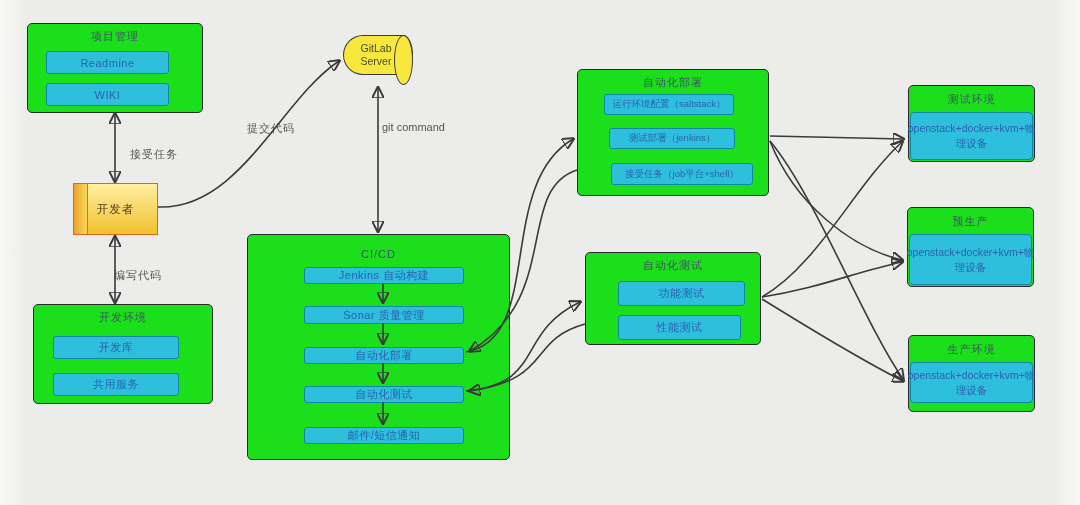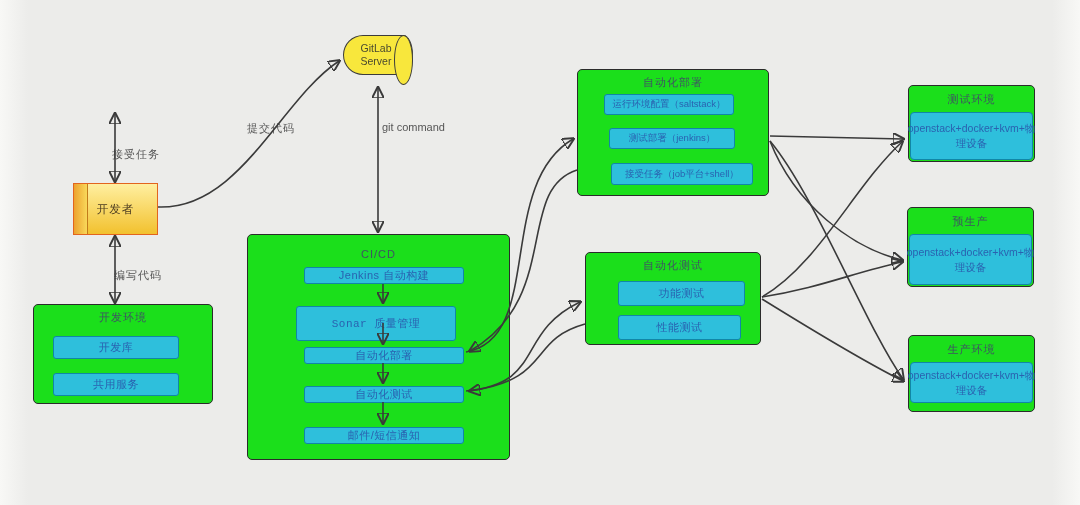--- a/index.html
+++ b/index.html
@@ -66,21 +66,21 @@
   }
   .cyl .lbl{
     position:absolute;left:10px;top:0;width:46px;height:100%;
     display:flex;align-items:center;justify-content:center;text-align:center;
     font-size:10.5px;color:#4a4a30;line-height:1.25;z-index:3;
   }
   
   .cicd{left:247px;top:234px;width:263px;height:226px;}
   .cicd .box-title{padding-top:13px;}
   .cicd .i1{left:56px;top:32px;width:160px;height:17px;}
-  .cicd .i2{left:48px;top:71px;width:160px;height:35px;font-family:Liberation Mono, monospace;}
+  .cicd .i2{left:56px;top:71px;width:160px;height:18px;}
   .cicd .i3{left:56px;top:112px;width:160px;height:17px;}
   .cicd .i4{left:56px;top:151px;width:160px;height:17px;}
   .cicd .i5{left:56px;top:192px;width:160px;height:17px;}
   
   .ad{left:577px;top:69px;width:192px;height:127px;}
   .ad .i1{left:26px;top:24px;width:130px;height:21px;}
   .ad .i2{left:31px;top:58px;width:126px;height:21px;}
   .ad .i3{left:33px;top:93px;width:142px;height:22px;}
   
   .at{left:585px;top:252px;width:176px;height:93px;}
@@ -127,20 +127,25 @@
     <path d="M466,391 C545,384 515,333 580,302" marker-end="url(#ah)"></path>
     <path d="M585,324 C527,340 553,379 470,391" marker-end="url(#ah)"></path>
     <path d="M770,136 L903,139" marker-end="url(#ah)"></path>
     <path d="M770,141 C795,205 852,248 902,260" marker-end="url(#ah)"></path>
     <path d="M770,141 C815,195 865,325 903,379" marker-end="url(#ah)"></path>
     <path d="M762,297 C818,265 855,185 902,142" marker-end="url(#ah)"></path>
     <path d="M762,297 C820,288 855,272 902,262" marker-end="url(#ah)"></path>
     <path d="M762,299 C812,330 865,362 903,381" marker-end="url(#ah)"></path>
   </svg>
 
+  <div class="gbox pm">
+    <div class="box-title">项目管理</div>
+    <div class="citem i1">Readmine</div>
+    <div class="citem i2">WIKI</div>
+  </div>
 
   <div class="dev">
     <span>开发者</span>
   </div>
 
   <div class="gbox de">
     <div class="box-title">开发环境</div>
     <div class="citem i1">开发库</div>
     <div class="citem i2">共用服务</div>
   </div>
@@ -179,18 +184,18 @@
   </div>
   <div class="env env2">
     <div class="box-title">预生产</div>
     <div class="ebody">openstack+docker+kvm+物理设备</div>
   </div>
   <div class="env env3">
     <div class="box-title">生产环境</div>
     <div class="ebody">openstack+docker+kvm+物理设备</div>
   </div>
 
-  <div class="elabel" style="left:112px;top:147px;">接受任务</div>
+  <div class="elabel" style="left:130px;top:147px;">接受任务</div>
   <div class="elabel" style="left:114px;top:268px;">编写代码</div>
   <div class="elabel" style="left:247px;top:121px;">提交代码</div>
   <div class="elabel" style="left:382px;top:121px;letter-spacing:0;">git command</div>
 
 </div>
 
 </body></html>

